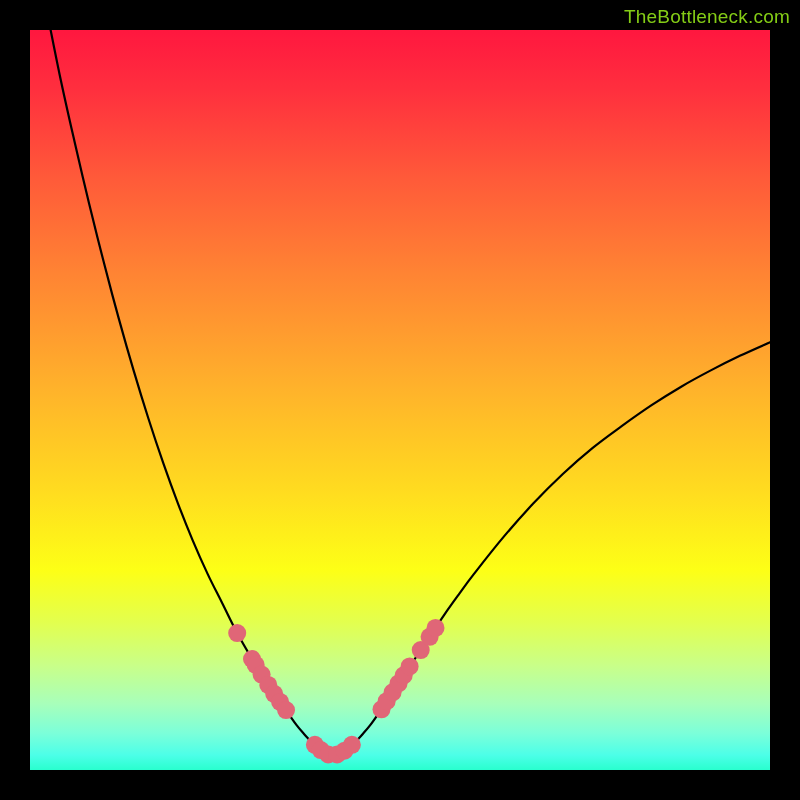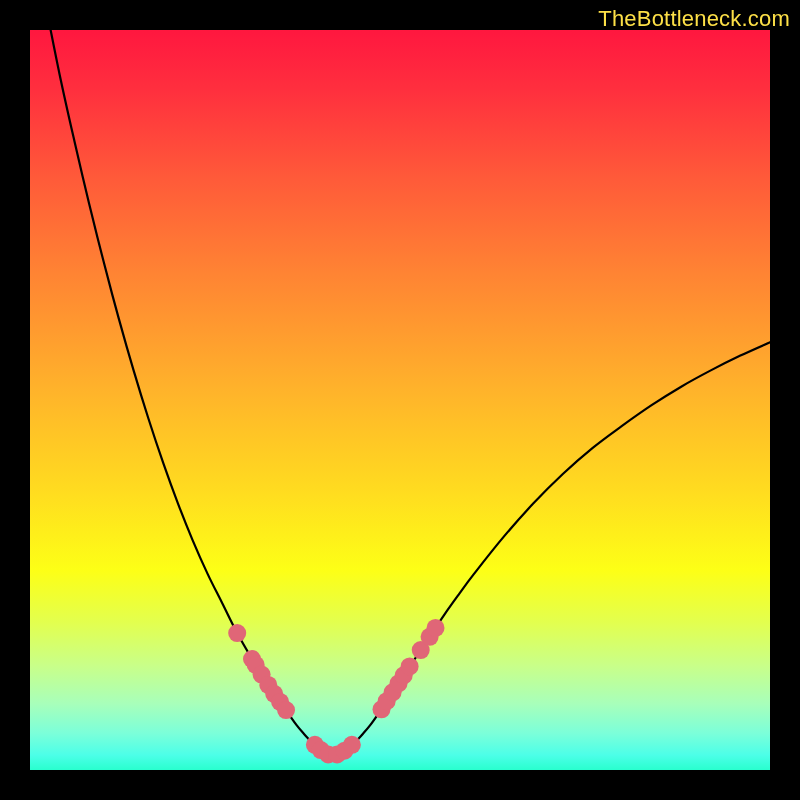--- a/index.html
+++ b/index.html
@@ -37,22 +37,22 @@
       #a8ffba 91%,
       #7cffd9 95%,
       #4cffe8 98%,
       #29ffce 100%
     );
   }
   .watermark {
     position: absolute;
     top: 6px;
     right: 10px;
-    color: #fde047;
-    font-size: 22px;
+    color: #84cc16;
+    font-size: 19px;
     letter-spacing: 0.2px;
     font-weight: 500;
     user-select: none;
   }
   svg.overlay {
     position: absolute;
     left: 0;
     top: 0;
     width: 740px;
     height: 740px;

